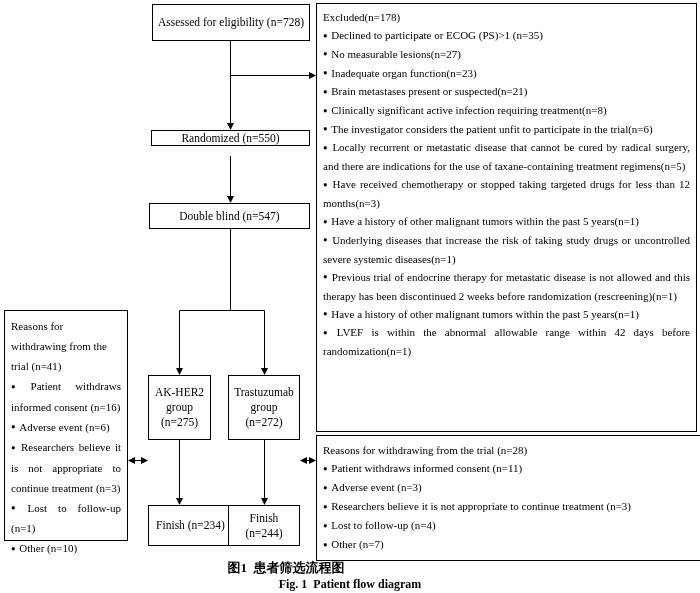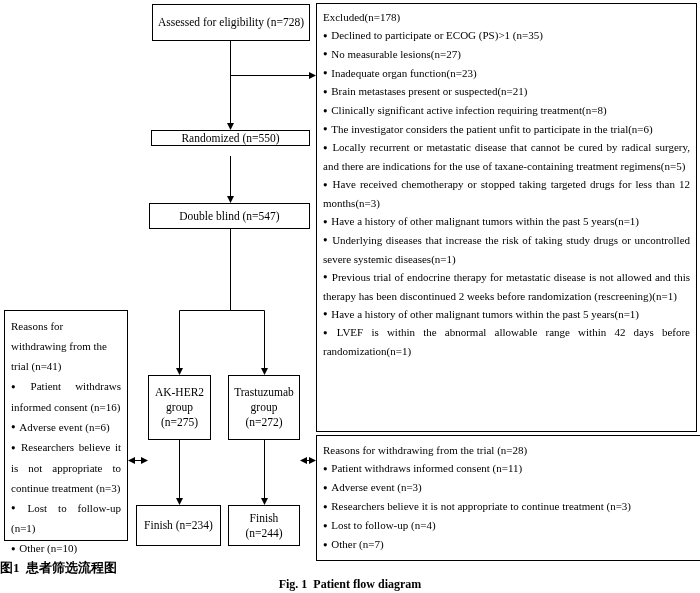--- a/index.html
+++ b/index.html
@@ -13,36 +13,36 @@
   .cbox {
     display:flex; align-items:center; justify-content:center;
     text-align:center; font-size:11.5px; line-height:1.3; padding:2px;
   }
   
   #assessed      { left:152px; top:4px;   width:158px; height:37px; }
   #randomized    { left:151px; top:130px; width:159px; height:16px; }
   #double-blind  { left:149px; top:203px; width:161px; height:26px; }
   #group-ak      { left:148px; top:375px; width:63px;  height:65px; }
   #group-tz      { left:228px; top:375px; width:72px;  height:65px; }
-  #finish-ak     { left:136px; top:505px; width:85px;  height:41px; }
+  #finish-ak     { left:148px; top:505px; width:85px;  height:41px; }
   #finish-tz     { left:228px; top:505px; width:72px;  height:41px; }
   
   .listbox { text-align:justify; }
   #excluded      { left:316px; top:3px;   width:381px; height:429px;
                    font-size:11px; line-height:18.2px; padding:4px 6px; }
   #left-reasons  { left:4px;   top:310px; width:124px; height:231px;
                    font-size:11px; line-height:20px; padding:5px 6px; }
   #right-reasons { left:316px; top:435px; width:424px; height:126px;
                    font-size:11px; line-height:18.4px; padding:5px 6px; }
   .list-title { text-align:left; }
   .li::before { content:"●\2002"; font-size:7.5px; vertical-align:1.5px; }
   
   #arrows { position:absolute; left:0; top:0; pointer-events:none; }
   
-  .caption-zh { position:absolute; top:559px; left:0; width:572px; text-align:left;
+  .caption-zh { position:absolute; top:559px; left:0; width:572px; text-align:center;
                 font-weight:bold; font-size:13px; white-space:pre-wrap; }
   .caption-en { position:absolute; top:577px; left:0; width:700px; text-align:center;
                 font-weight:bold; font-size:12px; white-space:pre-wrap; }
 </style>
 </head>
 <body>
 
 <div id="canvas">
 
   <div class="box cbox" id="assessed">

